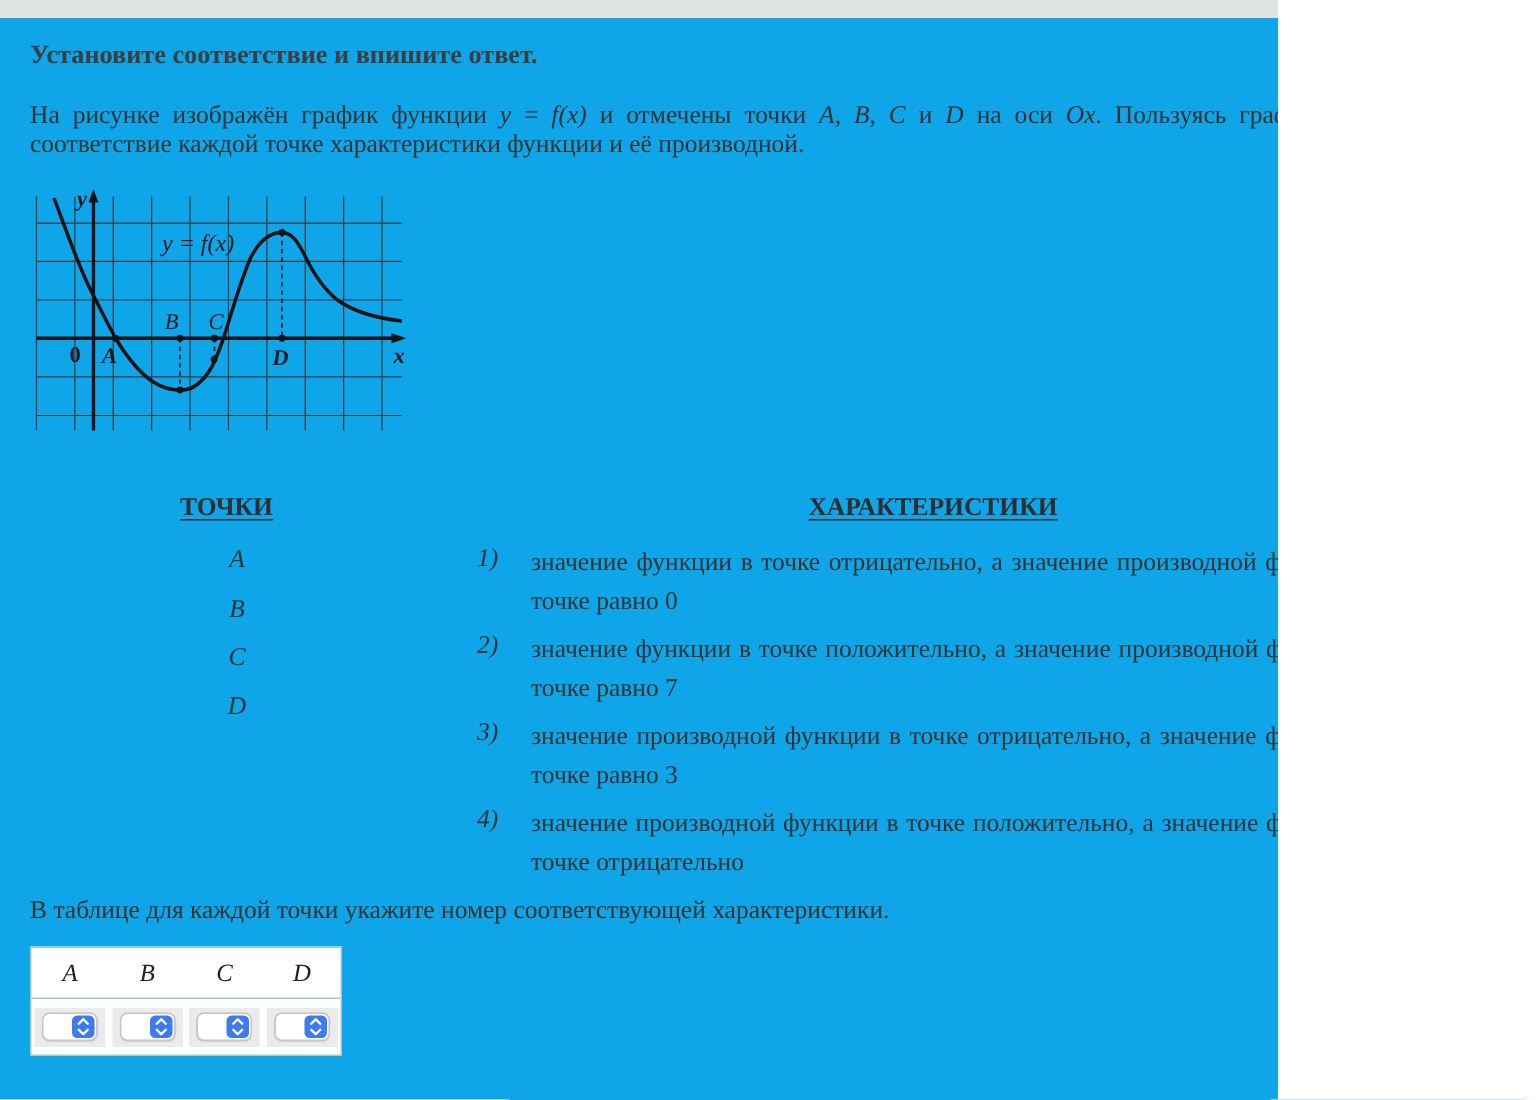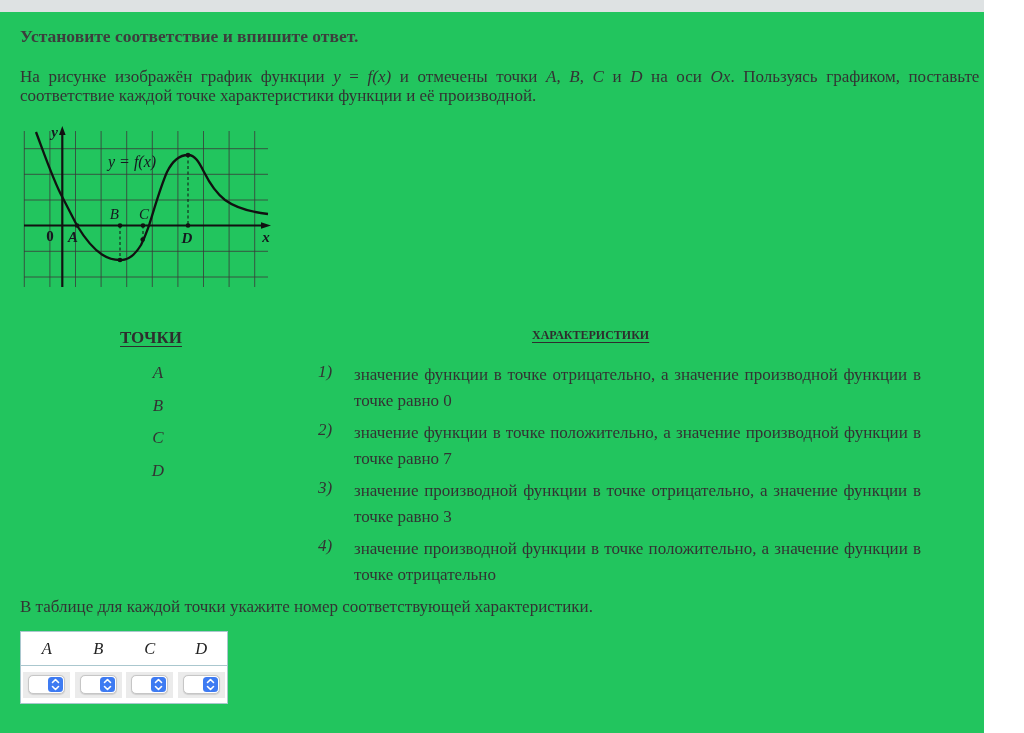--- a/index.html
+++ b/index.html
@@ -1,27 +1,27 @@
 <!DOCTYPE html>
 <html><head>
 <meta charset="utf-8">
 <style>
   html,body{margin:0;padding:0;background:#fff;}
-  .page{position:relative;width:984px;height:733px;background:#22c55e;overflow:hidden;
+  .page{position:relative;width:852px;height:733px;background:#0ea5e9;overflow:hidden;
         font-family:"Liberation Serif","DejaVu Serif",serif;color:#333;}
   .topbar{position:absolute;left:0;top:0;width:1024px;height:12px;background:#dee2e3;}
   .title{position:absolute;left:20px;top:26px;font-size:17.5px;font-weight:bold;color:#3d3d3d;}
   .intro{position:absolute;left:20px;top:67px;width:976px;font-size:17px;line-height:19px;
          text-align:justify;color:#333;}
   .graph-wrap{position:absolute;left:20px;top:126px;}
 
   .pts-header{position:absolute;left:120px;top:328px;width:96px;text-align:left;
               font-size:17px;font-weight:bold;text-decoration:underline;text-underline-offset:3px;color:#2e2e2e;}
-  .chars-header{position:absolute;left:532px;top:328px;width:180px;
-              font-size:12px;font-weight:bold;text-decoration:underline;text-underline-offset:3px;color:#2e2e2e;}
+  .chars-header{position:absolute;left:532px;top:328px;width:180px;text-align:center;
+              font-size:17px;font-weight:bold;text-decoration:underline;text-underline-offset:3px;color:#2e2e2e;}
   .pt-item{position:absolute;left:120px;width:76px;text-align:center;font-size:17px;
            font-style:italic;color:#333;}
   .char-item{position:absolute;left:318px;width:600px;}
   .char-num{position:absolute;left:0;top:0;font-size:17px;font-style:italic;color:#333;}
   .char-text{margin-left:36px;width:567px;font-size:17px;line-height:25.5px;text-align:justify;color:#333;}
 
   .table-note{position:absolute;left:20px;top:597px;font-size:17px;color:#333;text-align:center;}
 
   .answer-table{position:absolute;left:20px;top:631px;width:206px;border:1px solid #aac7ce;background:#fff;}
   .at-header{display:flex;height:33px;border-bottom:1px solid #aac7ce;align-items:center;}

